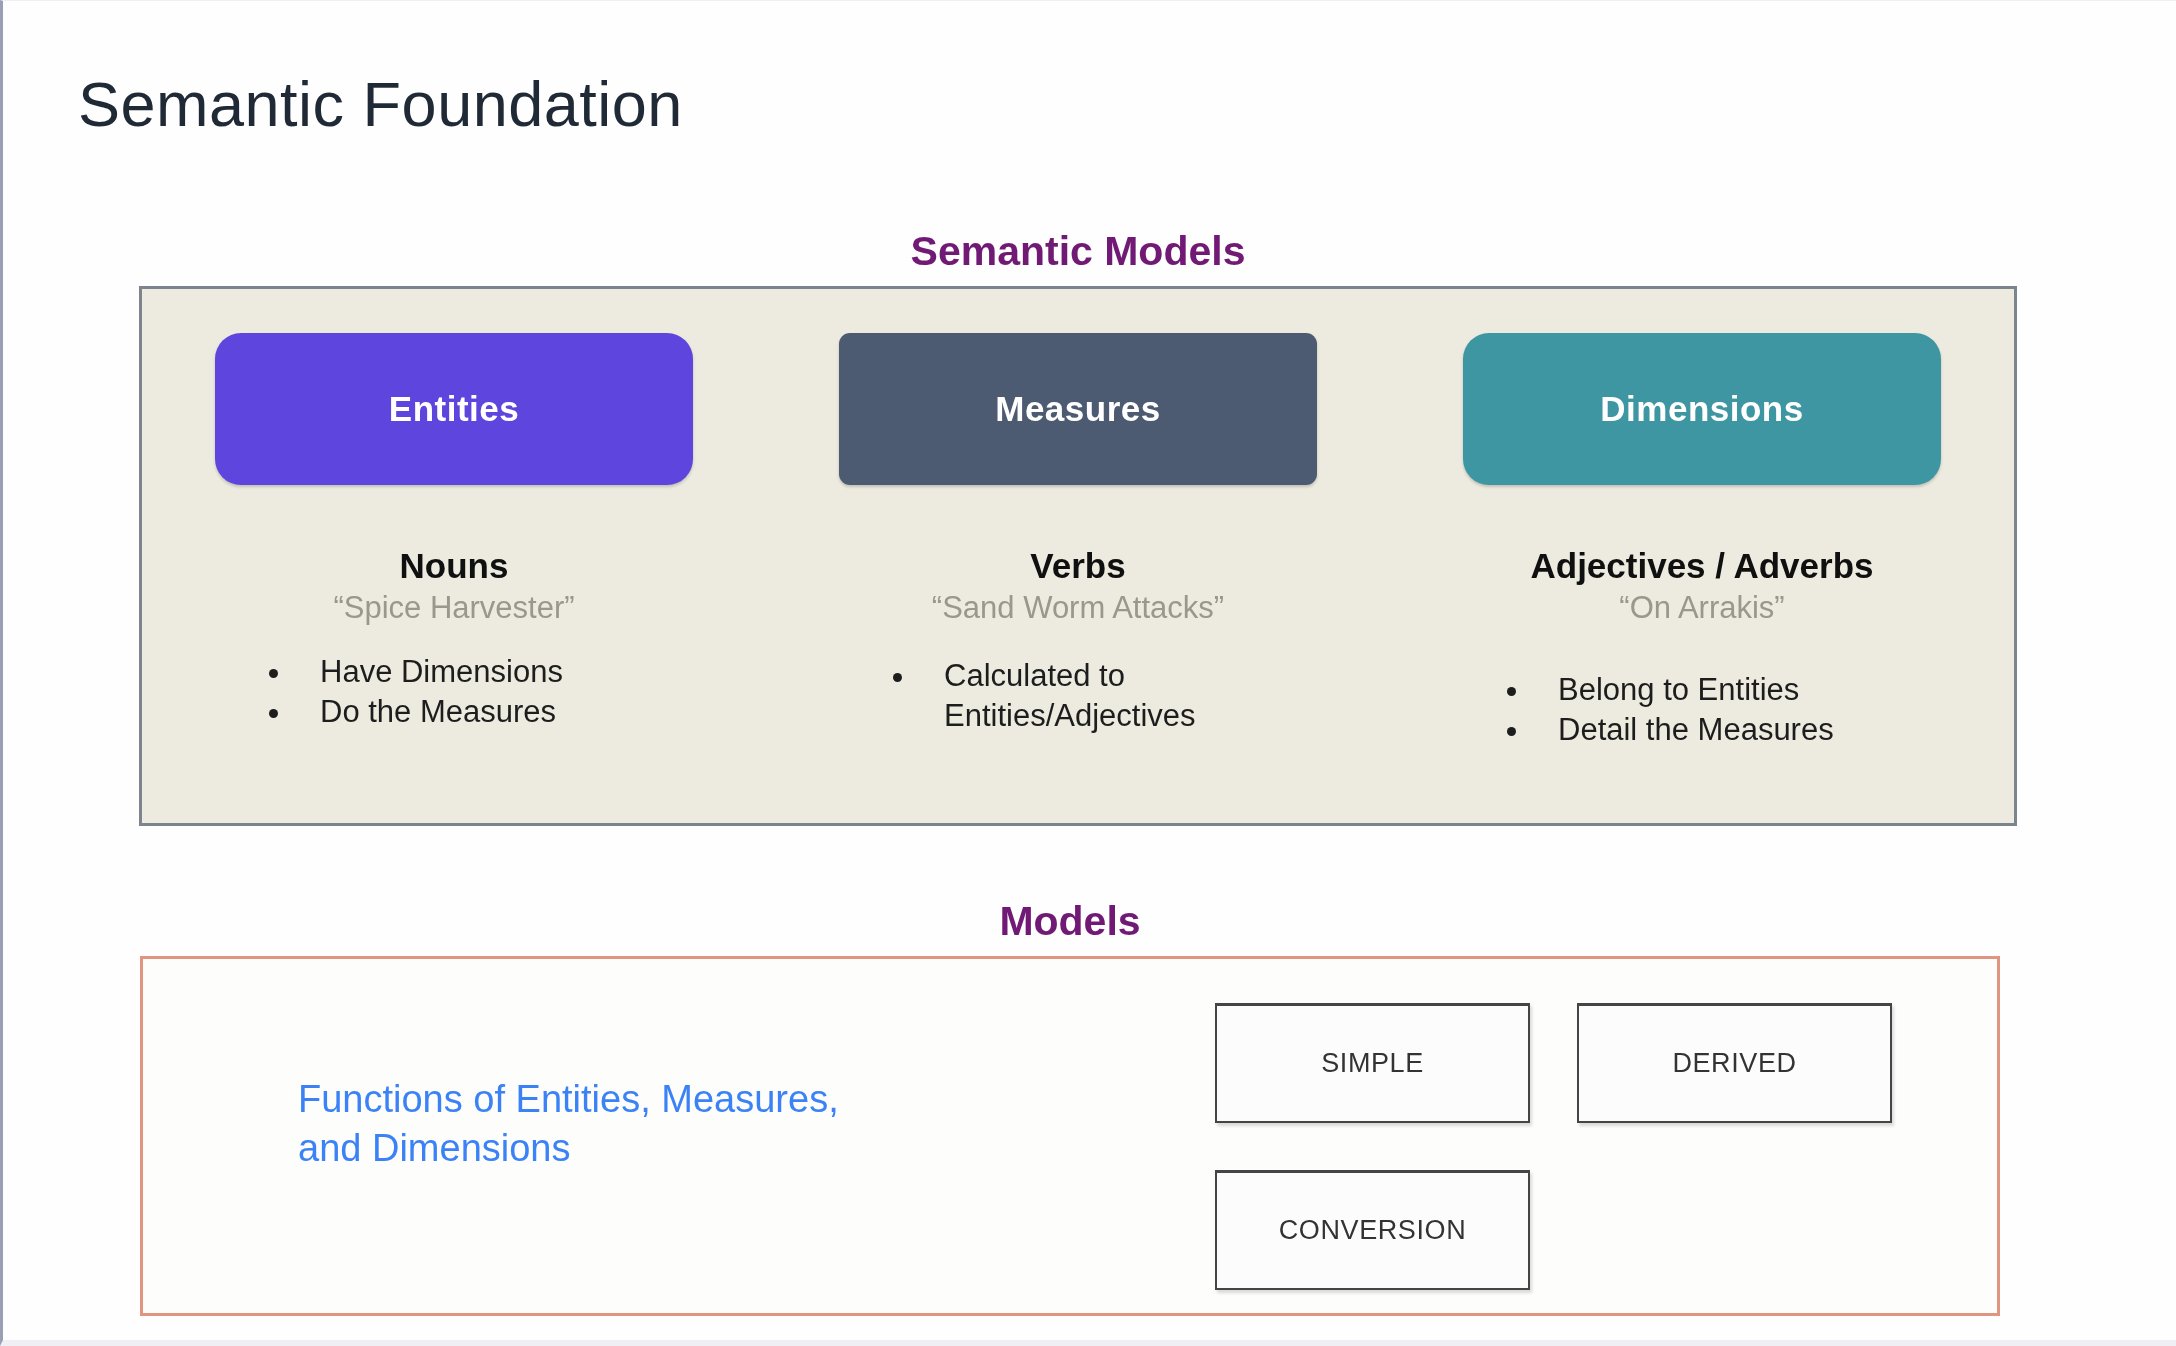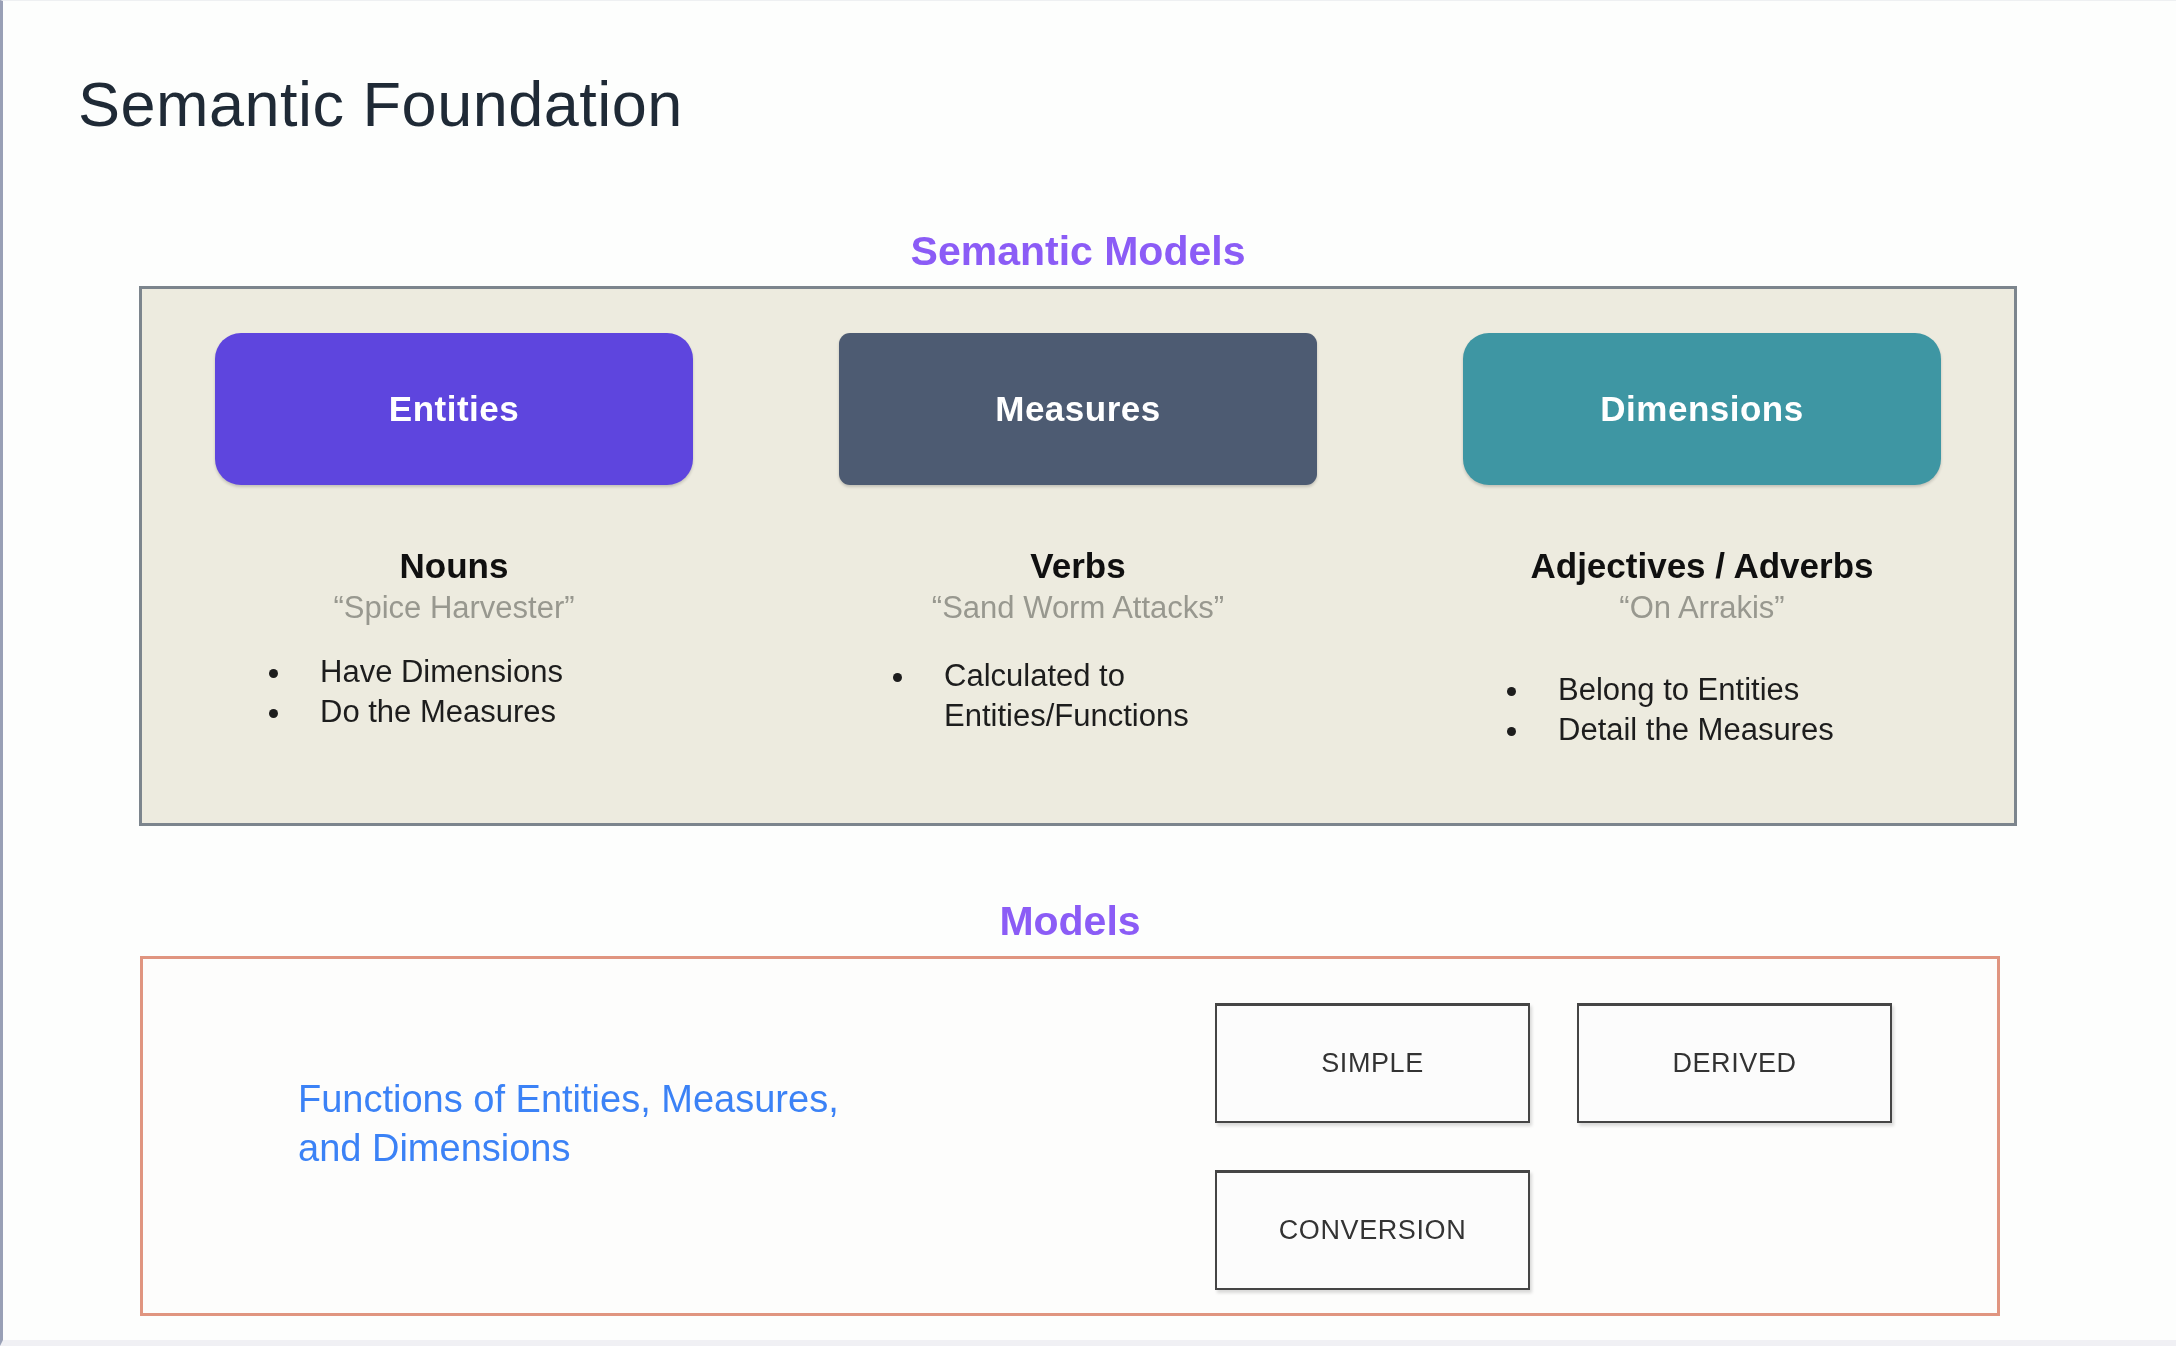--- a/index.html
+++ b/index.html
@@ -17,21 +17,21 @@
     border-bottom: 6px solid #f0f0f4;
     pointer-events: none;
   }
   .slide-title {
     position: absolute; left: 78px; top: 68px;
     font-size: 63px; font-weight: 400; color: #1f2a36;
     letter-spacing: 0.5px;
   }
   .section-title {
     position: absolute; text-align: center;
-    font-size: 41px; font-weight: 700; color: #8b5cf6;
+    font-size: 41px; font-weight: 700; color: #701a75;
   }
   #models-title { left: 139px; width: 1878px; top: 228px; }
   #metrics-title { left: 140px; width: 1860px; top: 898px; }
 
   .models-panel {
     position: absolute; left: 139px; top: 286px;
     width: 1878px; height: 540px;
     background: #edebdf;
     border: 3px solid #7c858d;
     display: flex;
@@ -123,21 +123,21 @@
     </ul>
   </div>
 
   <div class="model-col" id="col-1">
     <div class="pill" style="background-color: rgb(77, 91, 114); border-radius: 11px;">
       <span class="pill-label">Measures</span>
     </div>
     <div class="col-heading">Verbs</div>
     <div class="col-quote">“Sand Worm Attacks”</div>
     <ul class="col-bullets">
-      <li>Calculated to Entities/Functions</li>
+      <li>Calculated to Entities/Adjectives</li>
     </ul>
   </div>
 
   <div class="model-col" id="col-2">
     <div class="pill" style="background-color: rgb(62, 150, 163); text-align: center;">
       <span class="pill-label">Dimensions</span>
     </div>
     <div class="col-heading">Adjectives / Adverbs</div>
     <div class="col-quote">“On Arrakis”</div>
     <ul class="col-bullets">

